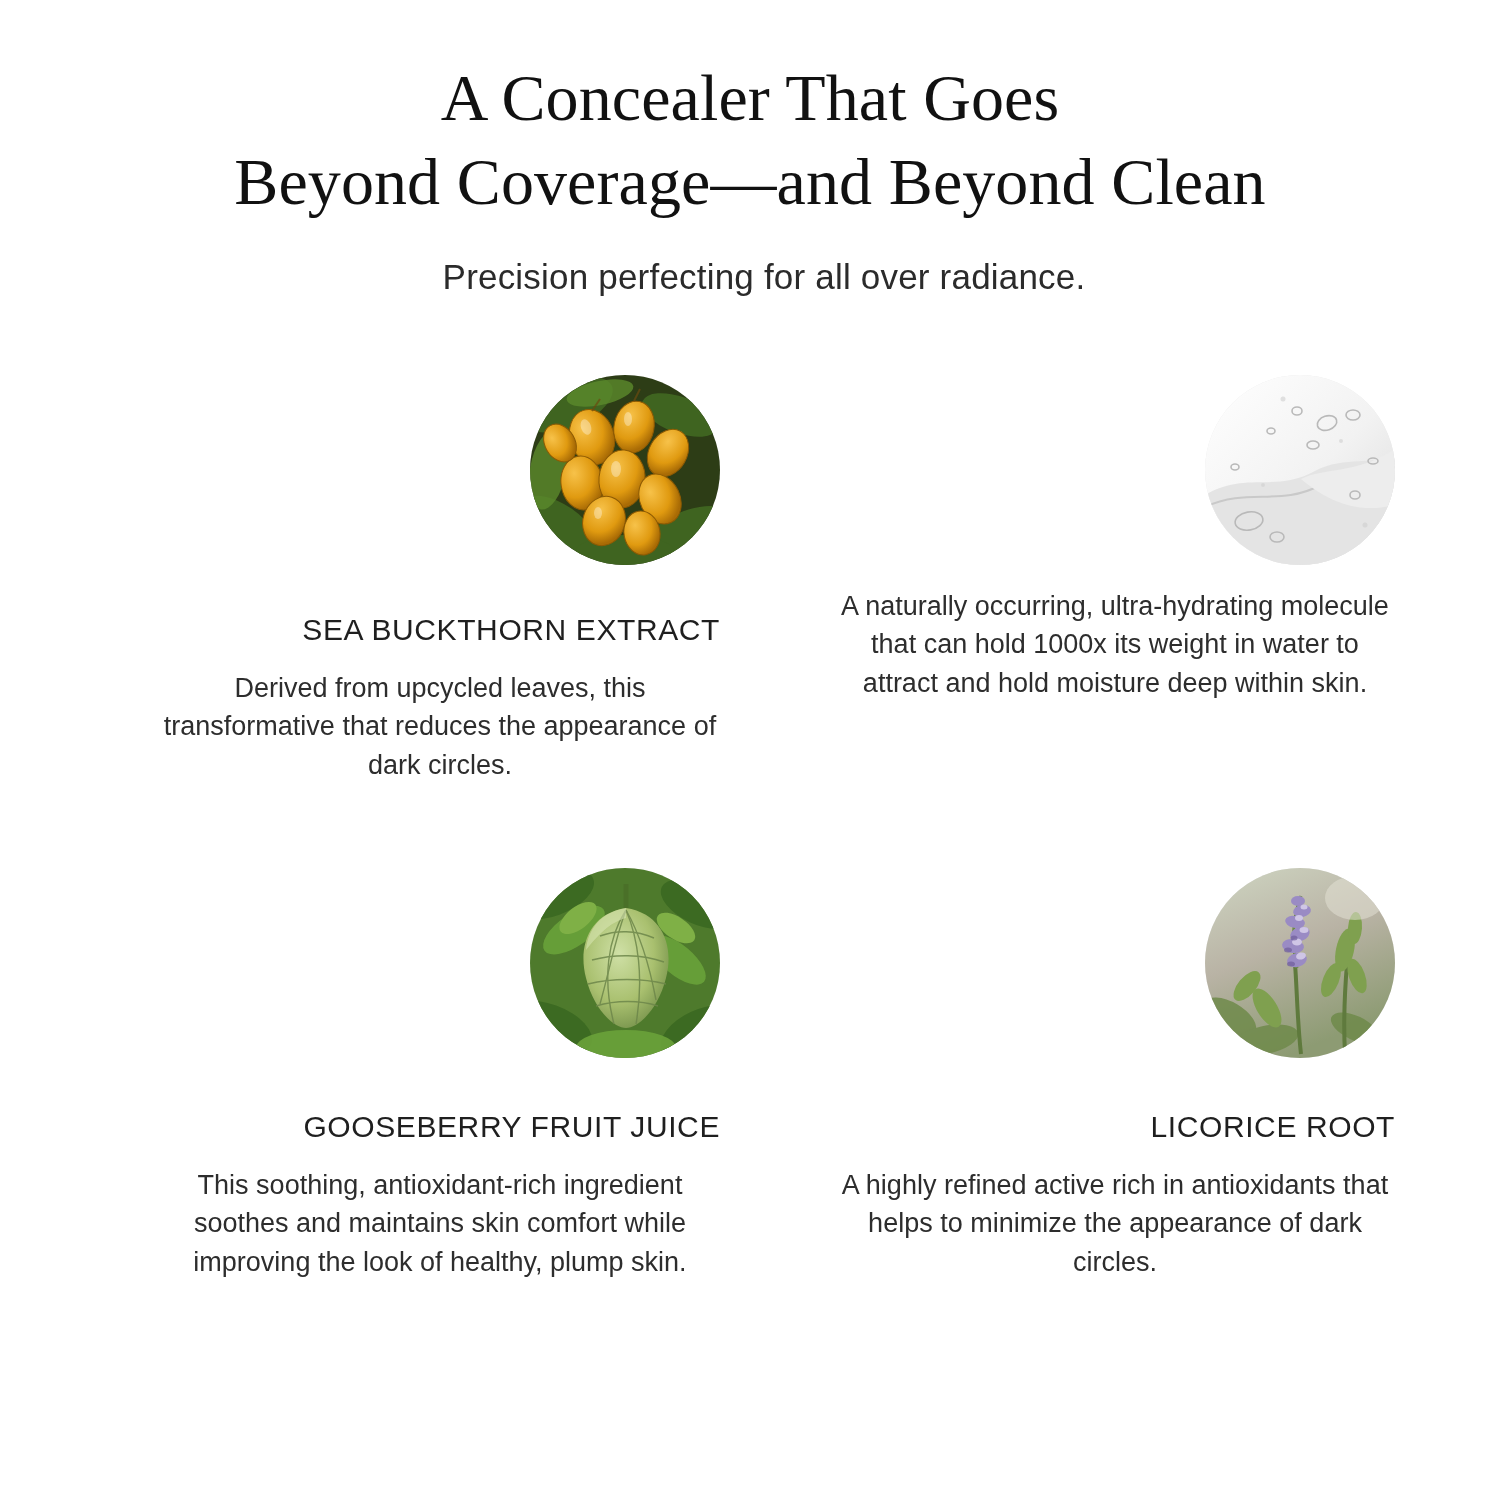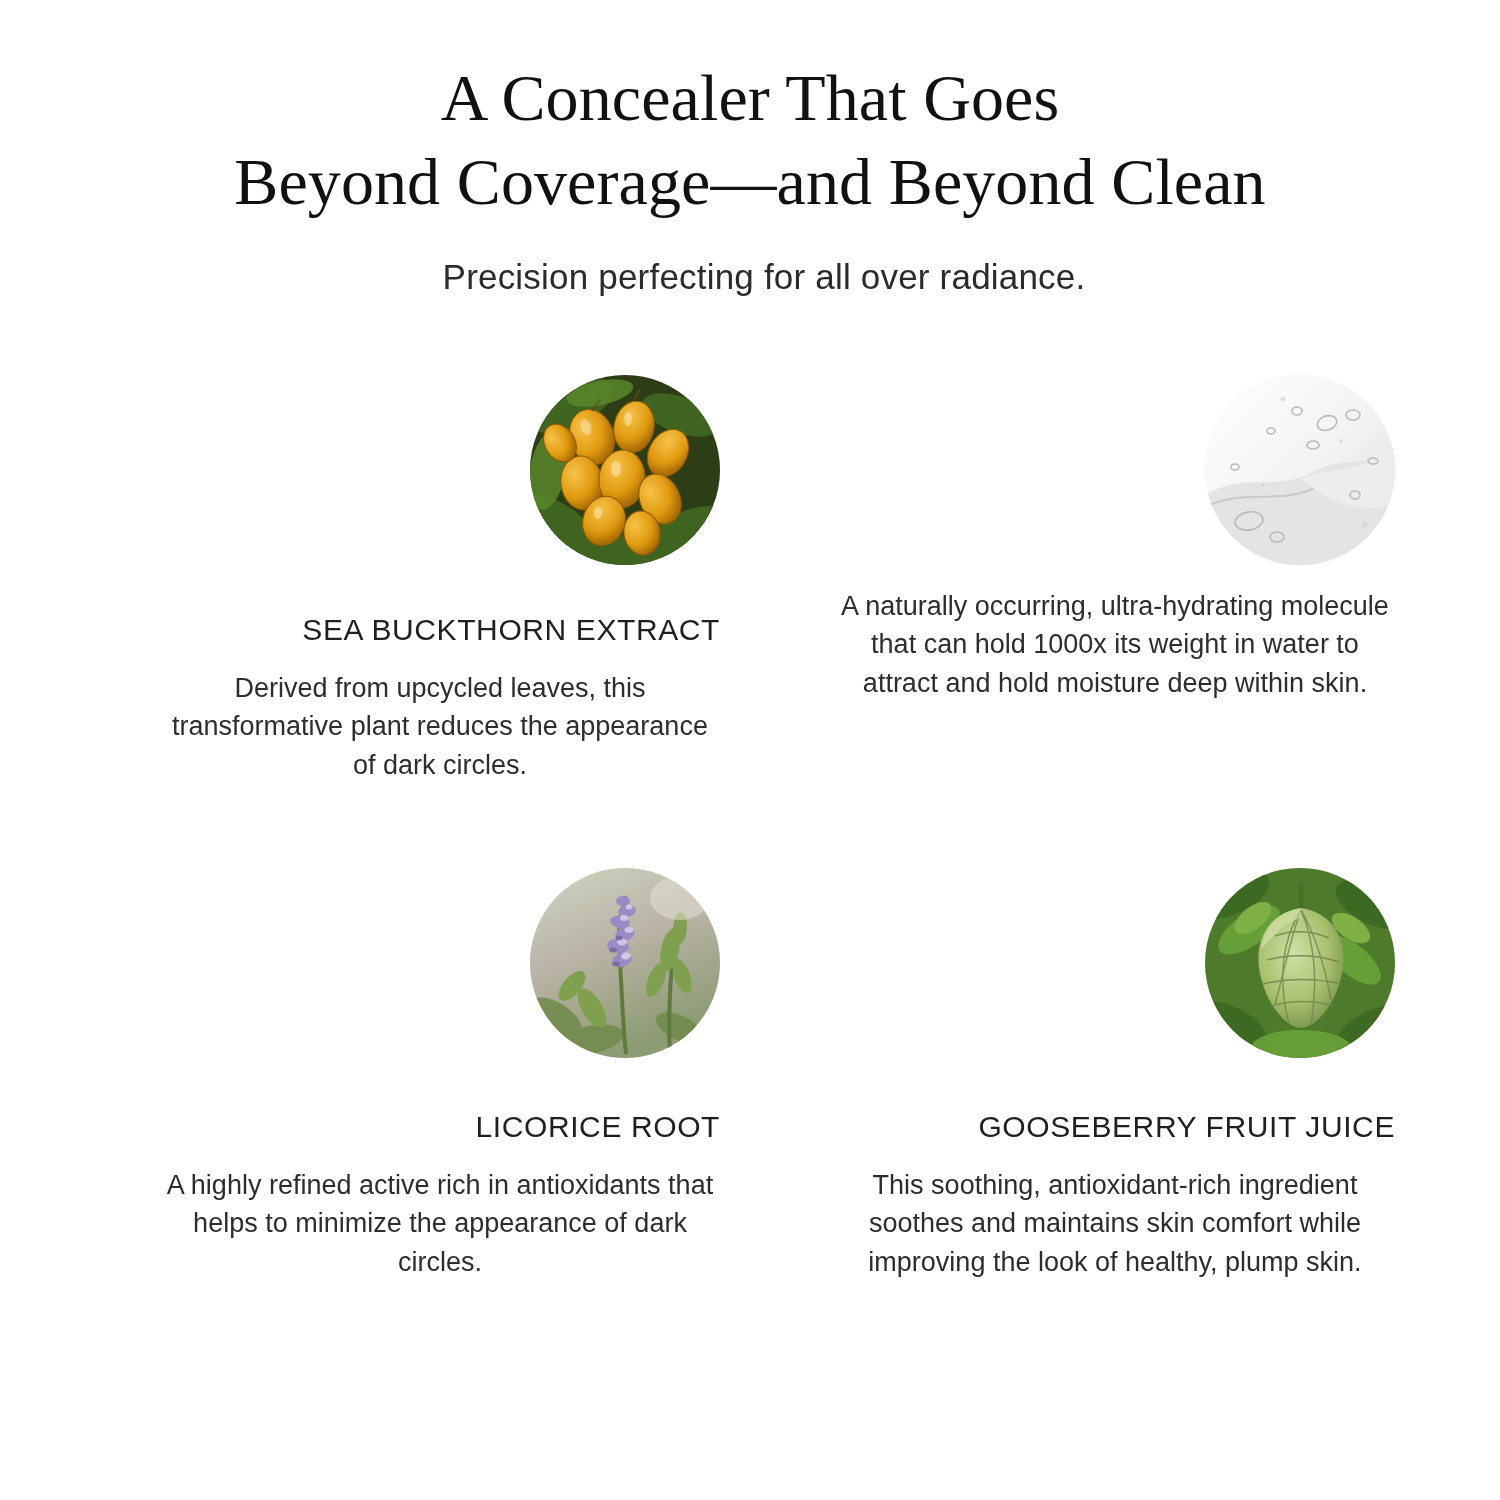--- a/index.html
+++ b/index.html
@@ -147,21 +147,21 @@
             <ellipse cx="86" cy="94" rx="5" ry="8"></ellipse>
             <ellipse cx="68" cy="138" rx="4" ry="6"></ellipse>
           </g>
           <g stroke="#6b4a10" stroke-width="2" fill="none" opacity="0.7">
             <path d="M62 36 L70 24"></path>
             <path d="M104 26 L110 14"></path>
           </g>
         </svg>
       </div>
       <div class="card-title">SEA BUCKTHORN EXTRACT</div>
-      <div class="card-desc">Derived from upcycled leaves, this transformative plant reduces the appearance of dark circles.</div>
+      <div class="card-desc">Derived from upcycled leaves, this transformative that reduces the appearance of dark circles.</div>
     </div>
 
     <div class="card">
       <div class="thumb">
         <svg viewBox="0 0 190 190" xmlns="http://www.w3.org/2000/svg" aria-hidden="true">
           <defs>
             <linearGradient id="gelbg" x1="0" y1="0" x2="1" y2="1">
               <stop offset="0%" stop-color="#ffffff"></stop>
               <stop offset="55%" stop-color="#f2f2f2"></stop>
               <stop offset="100%" stop-color="#d9d9d9"></stop>
@@ -191,20 +191,65 @@
           </g>
         </svg>
       </div>
       <div class="card-desc">A naturally occurring, ultra-hydrating molecule that can hold 1000x its weight in water to attract and hold moisture deep within skin.</div>
     </div>
 
     <div class="card row2">
       <div class="thumb">
         <svg viewBox="0 0 190 190" xmlns="http://www.w3.org/2000/svg" aria-hidden="true">
           <defs>
+            <radialGradient id="husk" cx="42%" cy="38%" r="68%">
+              <stop offset="0%" stop-color="#cfe0a6"></stop>
+              <stop offset="60%" stop-color="#a9c06f"></stop>
+              <stop offset="100%" stop-color="#74904a"></stop>
+            </radialGradient>
+          </defs>
+          <rect width="190" height="190" fill="#4e7a2c"></rect>
+          <g fill="#3c6a22">
+            <ellipse cx="22" cy="26" rx="44" ry="22" transform="rotate(-20 22 26)"></ellipse>
+            <ellipse cx="168" cy="36" rx="40" ry="20" transform="rotate(25 168 36)"></ellipse>
+            <ellipse cx="18" cy="160" rx="46" ry="24" transform="rotate(20 18 160)"></ellipse>
+            <ellipse cx="170" cy="164" rx="42" ry="22" transform="rotate(-25 170 164)"></ellipse>
+          </g>
+          <g fill="#6aa23a" opacity="0.9">
+            <ellipse cx="44" cy="62" rx="36" ry="16" transform="rotate(-35 44 62)"></ellipse>
+            <ellipse cx="148" cy="92" rx="34" ry="15" transform="rotate(40 148 92)"></ellipse>
+            <ellipse cx="96" cy="180" rx="50" ry="18"></ellipse>
+          </g>
+          <path d="M96 16 L96 44" stroke="#4a7028" stroke-width="5" fill="none"></path>
+          <path d="M96 40 C58 46 48 80 56 110 C64 142 84 160 96 160 C108 160 128 142 136 110 C144 80 134 46 96 40 Z" fill="url(#husk)"></path>
+          <g stroke="#6d864a" stroke-width="1.4" fill="none" opacity="0.85">
+            <path d="M96 42 C78 70 72 110 84 156"></path>
+            <path d="M96 42 C108 70 114 110 106 156"></path>
+            <path d="M96 42 C86 68 80 100 70 136"></path>
+            <path d="M96 42 C112 70 120 100 126 132"></path>
+            <path d="M62 92 C84 86 112 86 134 94"></path>
+            <path d="M58 116 C82 110 112 110 136 116"></path>
+            <path d="M66 138 C86 132 110 132 128 138"></path>
+            <path d="M70 68 C86 62 106 62 124 70"></path>
+          </g>
+          <path d="M96 40 C70 44 58 62 56 82 C72 62 82 54 96 50 Z" fill="#dbe8b6" opacity="0.55"></path>
+          <g fill="#7fb046">
+            <ellipse cx="48" cy="50" rx="22" ry="11" transform="rotate(-38 48 50)"></ellipse>
+            <ellipse cx="146" cy="60" rx="22" ry="11" transform="rotate(34 146 60)"></ellipse>
+          </g>
+        </svg>
+      </div>
+      <div class="card-title">GOOSEBERRY FRUIT JUICE</div>
+      <div class="card-desc">This soothing, antioxidant-rich ingredient soothes and maintains skin comfort while improving the look of healthy, plump skin.</div>
+    </div>
+
+    <div class="card row2">
+      <div class="thumb">
+        <svg viewBox="0 0 190 190" xmlns="http://www.w3.org/2000/svg" aria-hidden="true">
+          <defs>
             <linearGradient id="licbg" x1="0" y1="0" x2="0.4" y2="1">
               <stop offset="0%" stop-color="#cfd6c2"></stop>
               <stop offset="50%" stop-color="#b9b3a5"></stop>
               <stop offset="100%" stop-color="#8d9b73"></stop>
             </linearGradient>
           </defs>
           <rect width="190" height="190" fill="url(#licbg)"></rect>
           <g fill="#6f8a4a" opacity="0.85">
             <ellipse cx="24" cy="150" rx="30" ry="16" transform="rotate(30 24 150)"></ellipse>
             <ellipse cx="60" cy="172" rx="34" ry="14" transform="rotate(-12 60 172)"></ellipse>
@@ -245,59 +290,14 @@
               <ellipse cx="89" cy="70" rx="3.5" ry="2.5"></ellipse>
             </g>
           </g>
           <ellipse cx="150" cy="30" rx="30" ry="22" fill="#e2e0d4" opacity="0.55"></ellipse>
         </svg>
       </div>
       <div class="card-title">LICORICE ROOT</div>
       <div class="card-desc">A highly refined active rich in antioxidants that helps to minimize the appearance of dark circles.</div>
     </div>
 
-    <div class="card row2">
-      <div class="thumb">
-        <svg viewBox="0 0 190 190" xmlns="http://www.w3.org/2000/svg" aria-hidden="true">
-          <defs>
-            <radialGradient id="husk" cx="42%" cy="38%" r="68%">
-              <stop offset="0%" stop-color="#cfe0a6"></stop>
-              <stop offset="60%" stop-color="#a9c06f"></stop>
-              <stop offset="100%" stop-color="#74904a"></stop>
-            </radialGradient>
-          </defs>
-          <rect width="190" height="190" fill="#4e7a2c"></rect>
-          <g fill="#3c6a22">
-            <ellipse cx="22" cy="26" rx="44" ry="22" transform="rotate(-20 22 26)"></ellipse>
-            <ellipse cx="168" cy="36" rx="40" ry="20" transform="rotate(25 168 36)"></ellipse>
-            <ellipse cx="18" cy="160" rx="46" ry="24" transform="rotate(20 18 160)"></ellipse>
-            <ellipse cx="170" cy="164" rx="42" ry="22" transform="rotate(-25 170 164)"></ellipse>
-          </g>
-          <g fill="#6aa23a" opacity="0.9">
-            <ellipse cx="44" cy="62" rx="36" ry="16" transform="rotate(-35 44 62)"></ellipse>
-            <ellipse cx="148" cy="92" rx="34" ry="15" transform="rotate(40 148 92)"></ellipse>
-            <ellipse cx="96" cy="180" rx="50" ry="18"></ellipse>
-          </g>
-          <path d="M96 16 L96 44" stroke="#4a7028" stroke-width="5" fill="none"></path>
-          <path d="M96 40 C58 46 48 80 56 110 C64 142 84 160 96 160 C108 160 128 142 136 110 C144 80 134 46 96 40 Z" fill="url(#husk)"></path>
-          <g stroke="#6d864a" stroke-width="1.4" fill="none" opacity="0.85">
-            <path d="M96 42 C78 70 72 110 84 156"></path>
-            <path d="M96 42 C108 70 114 110 106 156"></path>
-            <path d="M96 42 C86 68 80 100 70 136"></path>
-            <path d="M96 42 C112 70 120 100 126 132"></path>
-            <path d="M62 92 C84 86 112 86 134 94"></path>
-            <path d="M58 116 C82 110 112 110 136 116"></path>
-            <path d="M66 138 C86 132 110 132 128 138"></path>
-            <path d="M70 68 C86 62 106 62 124 70"></path>
-          </g>
-          <path d="M96 40 C70 44 58 62 56 82 C72 62 82 54 96 50 Z" fill="#dbe8b6" opacity="0.55"></path>
-          <g fill="#7fb046">
-            <ellipse cx="48" cy="50" rx="22" ry="11" transform="rotate(-38 48 50)"></ellipse>
-            <ellipse cx="146" cy="60" rx="22" ry="11" transform="rotate(34 146 60)"></ellipse>
-          </g>
-        </svg>
-      </div>
-      <div class="card-title">GOOSEBERRY FRUIT JUICE</div>
-      <div class="card-desc">This soothing, antioxidant-rich ingredient soothes and maintains skin comfort while improving the look of healthy, plump skin.</div>
-    </div>
-
   </div>
 </div>
 
 </body></html>

